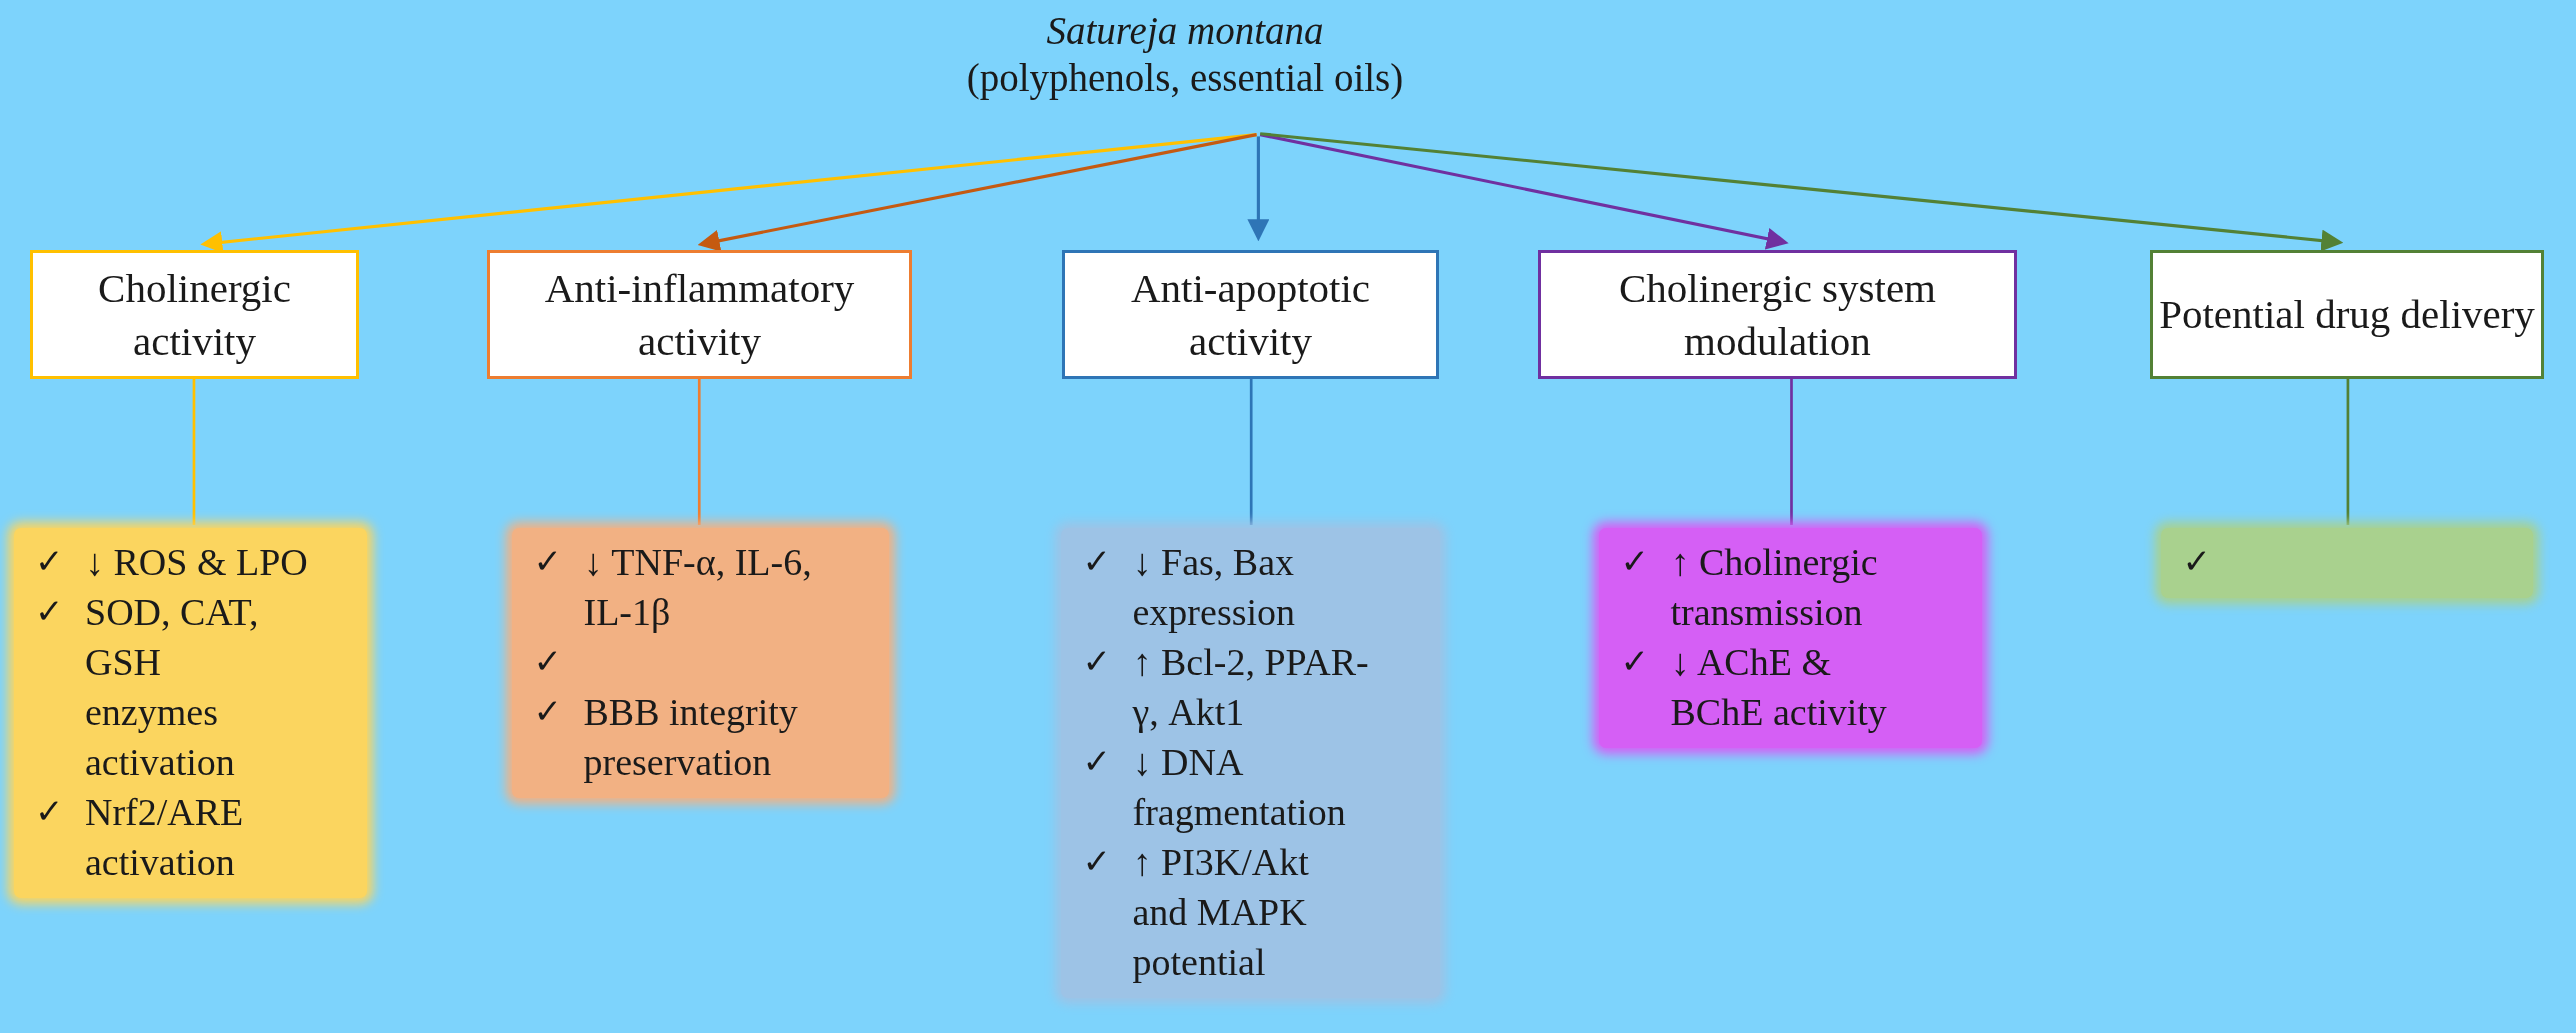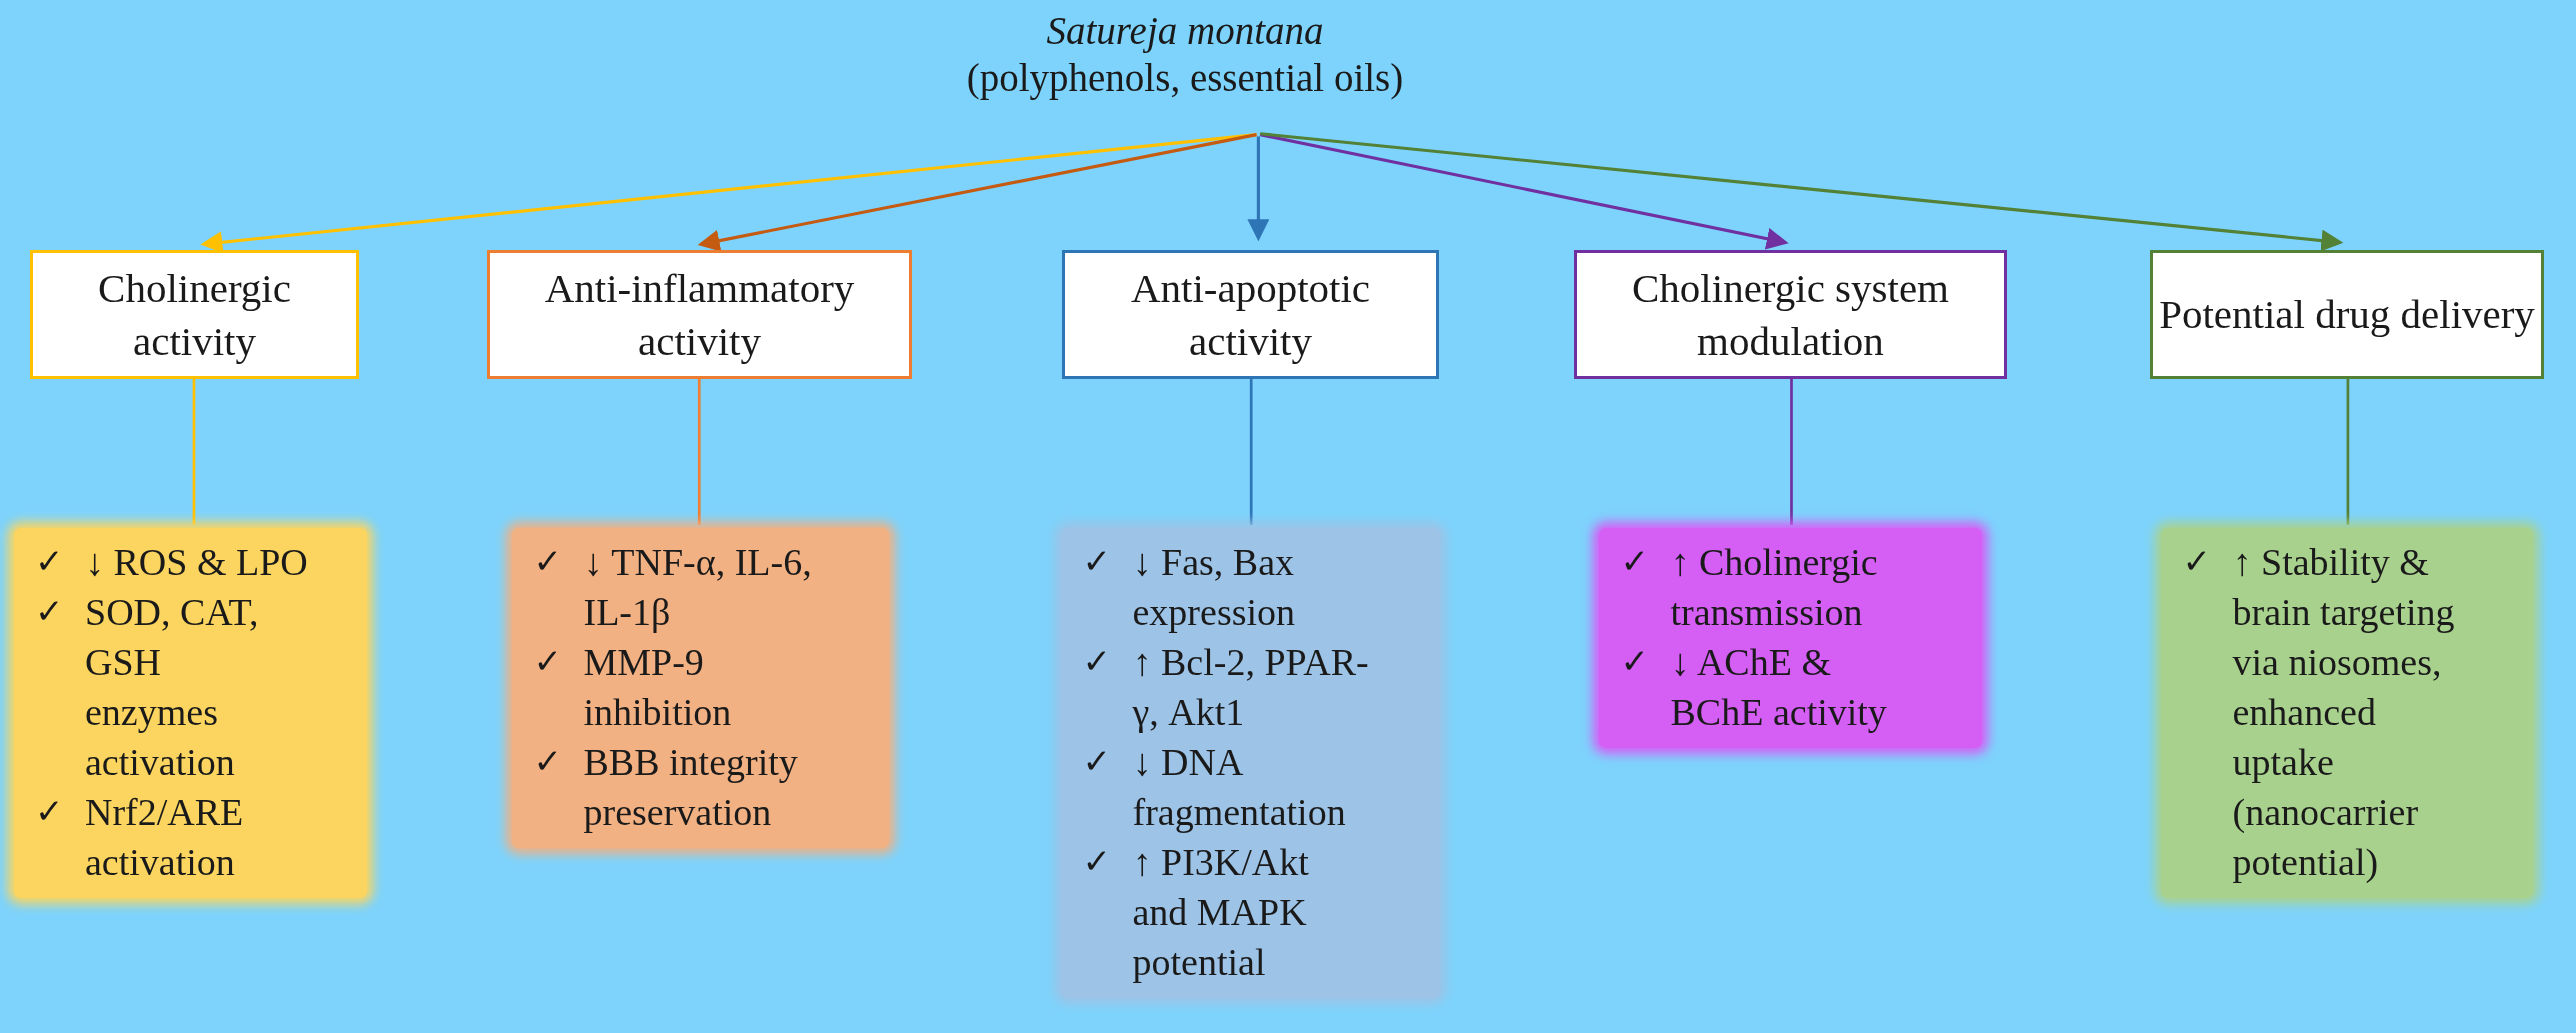--- a/index.html
+++ b/index.html
@@ -121,22 +121,20 @@
         <span class="hlabel">Anti-inflammatory activity</span>
       </div>
       <div class="fill-box" style="left: 512px; width: 377px; background: rgb(242, 177, 131); box-shadow: rgb(242, 177, 131) 0px 0px 10.8px 5.4px;">
           <div class="item">
             <span class="check">✓</span>
             <span class="itext">↓ TNF-α, IL-6,
 IL-1β</span>
           </div>
           <div class="item">
             <span class="check">✓</span>
-            <span class="itext">MMP-9
-inhibition</span>
           </div>
           <div class="item">
             <span class="check">✓</span>
             <span class="itext">BBB integrity
 preservation</span>
           </div>
         </div>
     </div>
 
     <div class="branch">
@@ -162,21 +160,21 @@
           <div class="item">
             <span class="check">✓</span>
             <span class="itext">↑ PI3K/Akt
 and MAPK
 potential</span>
           </div>
         </div>
     </div>
 
     <div class="branch">
-      <div class="header-box" style="left: 1574px; width: 433px; border-color: rgb(112, 48, 160); justify-content: center;">
+      <div class="header-box" style="left: 1538px; width: 479px; border-color: rgb(112, 48, 160); justify-content: center;">
         <span class="hlabel">Cholinergic system modulation</span>
       </div>
       <div class="fill-box" style="left: 1599px; width: 383px; background: rgb(213, 95, 245); box-shadow: rgb(213, 95, 245) 0px 0px 10.8px 5.4px;">
           <div class="item">
             <span class="check">✓</span>
             <span class="itext">↑ Cholinergic
 transmission</span>
           </div>
           <div class="item">
             <span class="check">✓</span>
@@ -186,26 +184,19 @@
         </div>
     </div>
 
     <div class="branch">
       <div class="header-box" style="left: 2150px; width: 394px; border-color: rgb(83, 129, 53);">
         <span class="hlabel">Potential drug delivery</span>
       </div>
       <div class="fill-box" style="left: 2161px; width: 372px; background: rgb(169, 209, 142); box-shadow: rgb(169, 209, 142) 0px 0px 10.8px 5.4px;">
           <div class="item">
             <span class="check">✓</span>
-            <span class="itext">↑ Stability &amp;
-brain targeting
-via niosomes,
-enhanced
-uptake
-(nanocarrier
-potential)</span>
           </div>
         </div>
     </div>
   </div>
 
 </div>
 
 
 </body></html>

